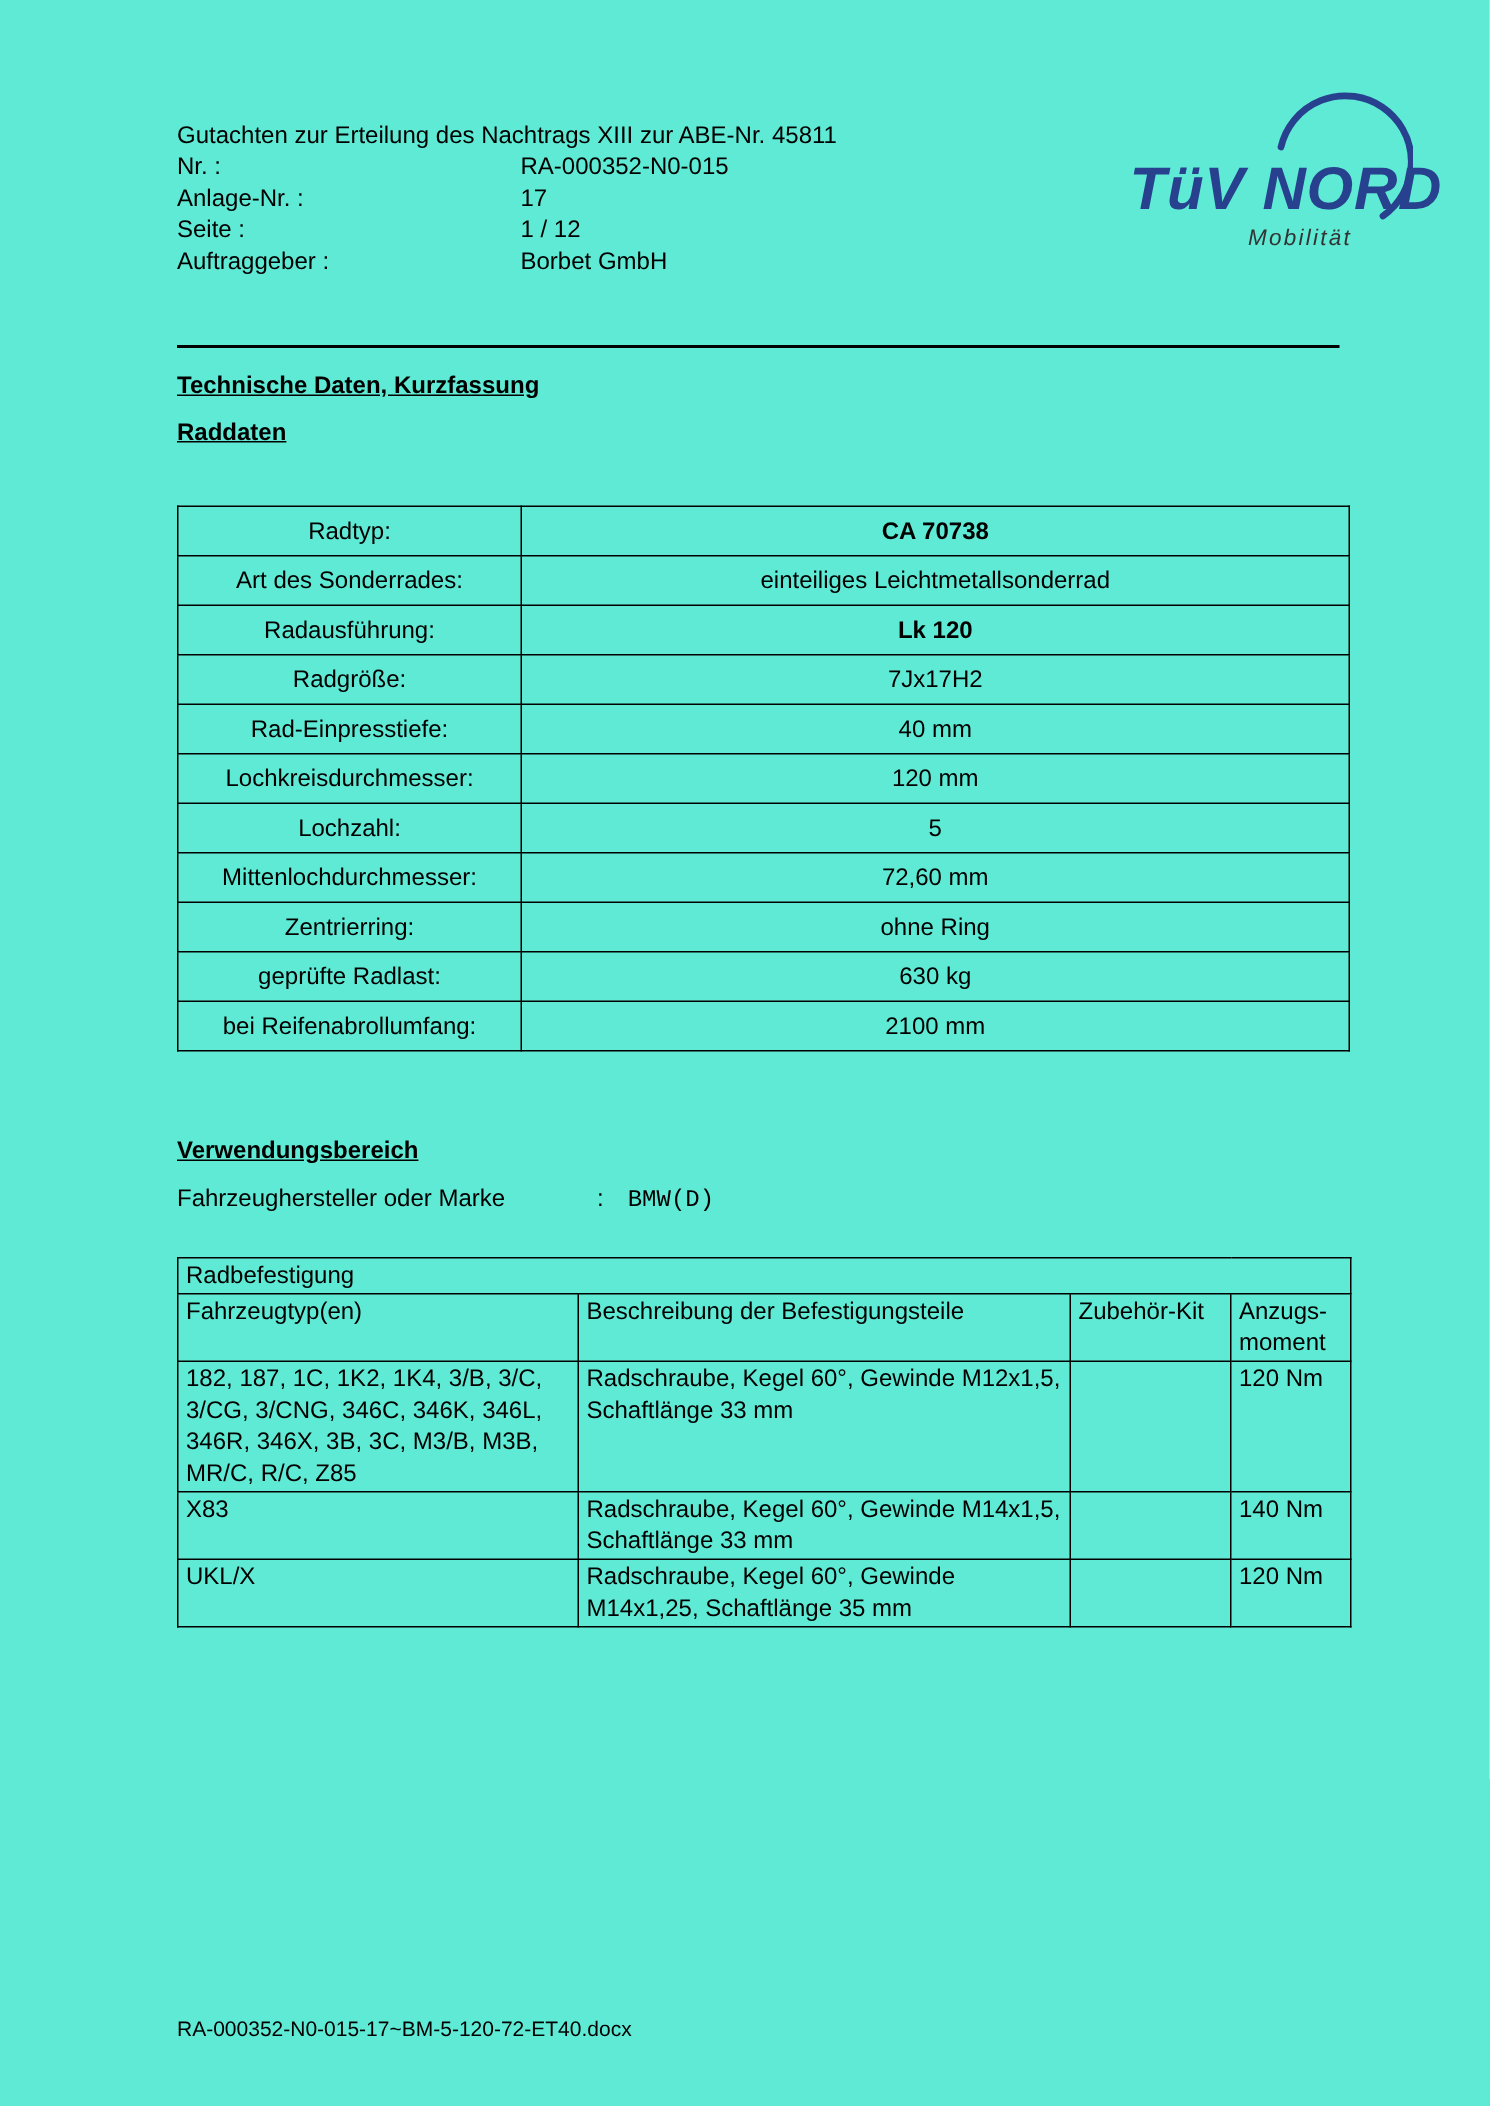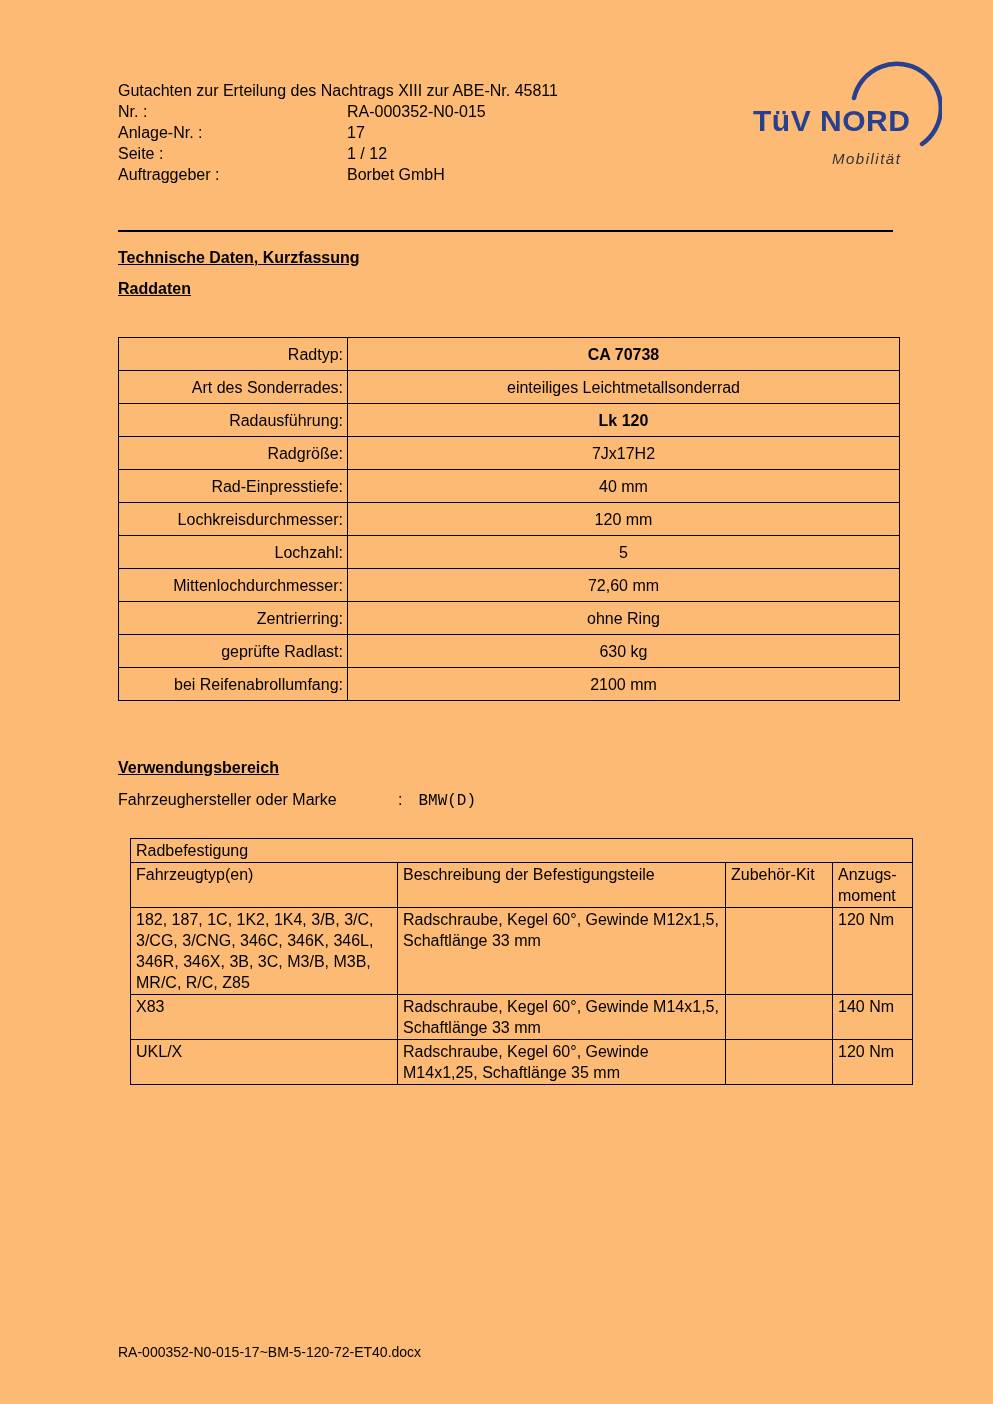--- a/index.html
+++ b/index.html
@@ -1,39 +1,39 @@
 <!DOCTYPE html>
 <html><head>
 <meta charset="utf-8">
 <style>
   html,body { margin:0; padding:0; background:#e8e8e8; }
   .page {
     position:relative;
     width:993px; height:1404px;
     margin:0 auto;
-    background:#fdba74;
+    background:#5eead4;
     font-family:"Liberation Sans","DejaVu Sans",sans-serif;
     font-size:16px;
     color:#000;
     overflow:hidden;
   }
 
   
   .header-block { position:absolute; left:118px; top:80px; line-height:21px; }
   .header-title { white-space:nowrap; }
   .hf-row { white-space:nowrap; }
   .hf-label { display:inline-block; width:229px; }
 
   
   .logo { position:absolute; left:753px; top:58px; width:192px; height:112px; }
   .logo-arc { position:absolute; left:97px; top:0; width:92px; height:95px; }
   .logo-arc path { fill:none; stroke:#27418f; stroke-width:4.5; stroke-linecap:round; }
   .logo-wordmark {
     position:absolute; left:0; top:46px;
-    font-size:30px; font-weight:bold; 
+    font-size:40px; font-weight:bold; font-style:italic;
     color:#27418f; letter-spacing:0.5px; white-space:nowrap;
   }
   .logo-subtitle {
     position:absolute; left:79px; top:92px;
     font-size:15px; font-style:italic; color:#333;
     letter-spacing:1.5px; white-space:nowrap;
   }
 
   
   .rule { position:absolute; left:118px; top:230px; width:775px; border-top:2px solid #000; }
@@ -43,32 +43,32 @@
   .heading-tech { top:247px; }
   .heading-raddaten { top:278px; }
   .heading-verwendung { top:757px; }
 
   
   .raddaten-table {
     position:absolute; left:118px; top:337px; width:782px;
     border-collapse:collapse; table-layout:fixed;
   }
   .raddaten-table td { border:1px solid #000; padding:6px 4px 5px 4px; line-height:21px; }
-  .rd-label { width:220px; text-align:right; }
+  .rd-label { width:220px; text-align:center; }
   .rd-value { text-align:center; }
   .bold { font-weight:bold; }
 
   
   .manufacturer-line { position:absolute; left:118px; top:789px; line-height:21px; white-space:nowrap; }
   .man-label { display:inline-block; width:280px; }
   .man-value { margin-left:16px;font-family:Liberation Mono, monospace; }
 
   
   .befestigung-table {
-    position:absolute; left:130px; top:838px; width:782px;
+    position:absolute; left:118px; top:838px; width:782px;
     border-collapse:collapse; table-layout:fixed;
   }
   .befestigung-table th, .befestigung-table td {
     border:1px solid #000; padding:1px 5px; line-height:21px;
     vertical-align:top; text-align:left; font-weight:normal;
   }
   .bef-title-cell { white-space:nowrap; }
 
   
   .footer { position:absolute; left:118px; top:1343px; font-size:14px; line-height:18px; white-space:nowrap; }

